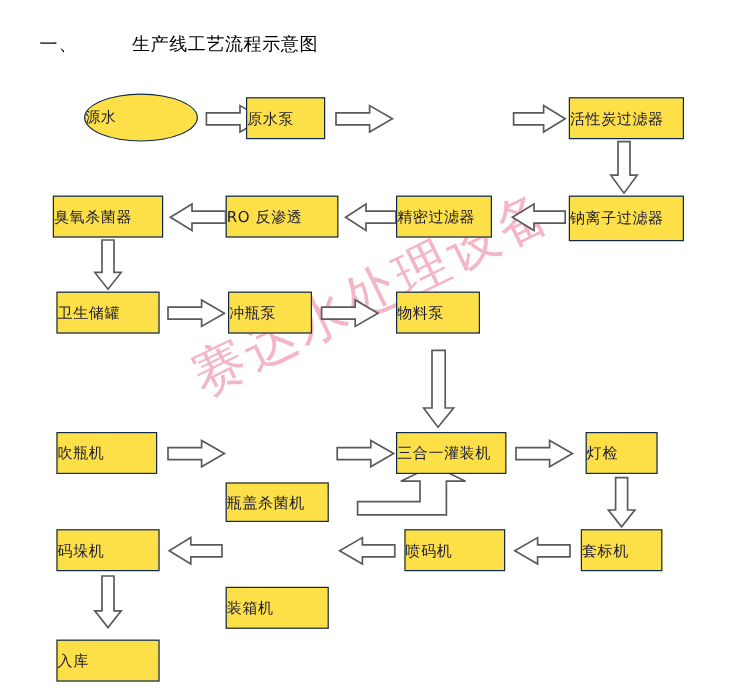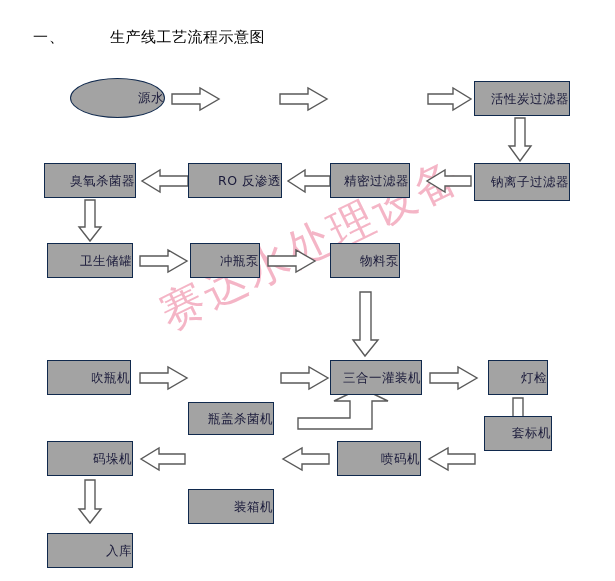--- a/index.html
+++ b/index.html
@@ -58,27 +58,27 @@
     transform-origin: left top;
     letter-spacing: 3px;
     pointer-events: none;
     z-index: 1;
     font-weight: 500;
   }
 
   
   .node {
     position: absolute;
-    background: #a3a3a3;
+    background: #fde047;
     border: 1px solid #10294d;
     color: #1a1a3a;
     font-size: 12.5px;
     display: flex;
     align-items: center;
-    justify-content: flex-end;
+    justify-content: flex-start;
     text-align: center;
     line-height: 1.1;
     z-index: 3;
     letter-spacing: 0.5px;
   }
   .node.ellipse {
     border-radius: 50%;
     border: 1px solid #10294d;
   }
 
@@ -112,20 +112,23 @@
   <div class="node ellipse" style="left:70px; top:78px; width:95px; height:40px;">
     <span>源水</span>
   </div>
 
   <div class="arrow" style="left:172px; top:88px; width:48px; height:22px;">
     <svg width="48" height="22" viewBox="0 0 48 22">
       <polygon points="0,6 28,6 28,0 47,11 28,22 28,16 0,16"></polygon>
     </svg>
   </div>
 
+  <div class="node" style="left:205px; top:81px; width:66px; height:35px;">
+    <span>原水泵</span>
+  </div>
 
   <div class="arrow" style="left:280px; top:88px; width:48px; height:22px;">
     <svg width="48" height="22" viewBox="0 0 48 22">
       <polygon points="0,6 28,6 28,0 47,11 28,22 28,16 0,16"></polygon>
     </svg>
   </div>
 
 
   <div class="arrow" style="left:428px; top:88px; width:44px; height:22px;">
     <svg width="44" height="22" viewBox="0 0 44 22">
@@ -283,21 +286,21 @@
   <div class="node" style="left:337px; top:441px; width:84px; height:35px;">
     <span>喷码机</span>
   </div>
 
   <div class="arrow" style="left:428px; top:448px; width:48px; height:22px;">
     <svg width="48" height="22" viewBox="0 0 48 22">
       <polygon points="47,6 20,6 20,0 1,11 20,22 20,16 47,16"></polygon>
     </svg>
   </div>
 
-  <div class="node" style="left:484px; top:416px; width:68px; height:35px;font-family:Liberation Serif, serif;">
+  <div class="node" style="left:484px; top:441px; width:68px; height:35px;">
     <span>套标机</span>
   </div>
 
   <div class="arrow" style="left:78px; top:480px; width:24px; height:44px;">
     <svg width="24" height="44" viewBox="0 0 24 44">
       <polygon points="7,0 17,0 17,29 23,29 12,43 1,29 7,29"></polygon>
     </svg>
   </div>
 
   <div class="node" style="left:47px; top:533px; width:86px; height:35px;">

